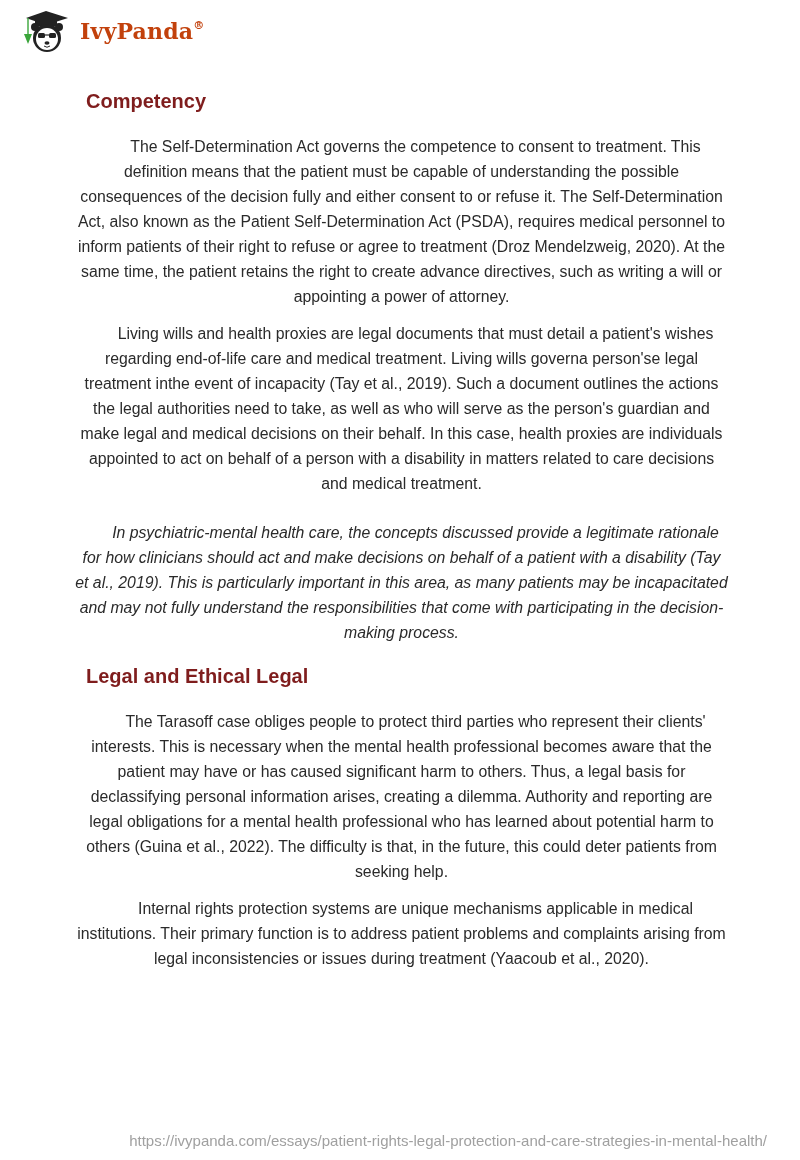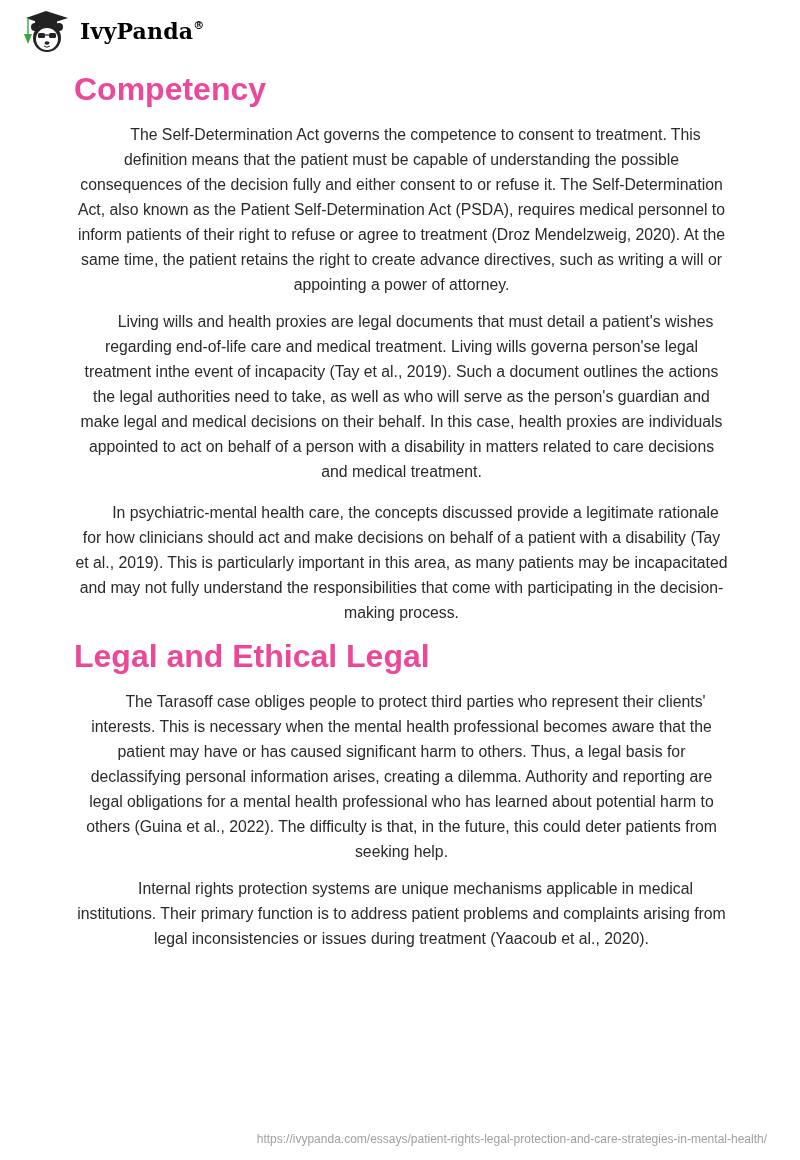--- a/index.html
+++ b/index.html
@@ -1,31 +1,31 @@
 <!DOCTYPE html>
 <html><head>
   <meta charset="utf-8">
   <style>
     html, body { margin: 0; padding: 0; background: #ffffff; }
     body { width: 800px; height: 1160px; position: relative; overflow: hidden;
            font-family: "Liberation Sans", sans-serif; color: #222222; }
     .header { position: absolute; left: 0; top: 0; width: 800px; height: 60px; }
     .logo { position: absolute; left: 18px; top: 8px; display: flex; align-items: center; }
     .logo-icon { width: 56px; height: 46px; }
-    .logo-text { font-family: "DejaVu Serif", serif; font-weight: bold; font-size: 22px; color: #000000;
+    .logo-text { font-family: "DejaVu Serif", serif; font-weight: bold; font-size: 22px; color: #c2410c;
                  margin-left: 6px; letter-spacing: 0.2px; }
     .logo-text sup { font-size: 11px; font-weight: bold; vertical-align: 10px; }
     .doc-title { position: absolute; right: 33px; top: 15px; font-size: 12.5px; color: #8a8a8a; }
     .content { position: absolute; left: 74px; top: 70px; width: 655px; }
-    h2 { font-size: 32px; font-weight: bold; color: #ec4899; margin: 0; line-height: 38px; }
+    h2 { font-size: 20px; font-weight: bold; color: #7f1d1d; margin: 12px; line-height: 38px; }
     p { font-size: 15.8px; line-height: 25px; margin: 0; text-indent: 28px; color: #2a2a2a; text-align: center; }
     .sec { margin-bottom: 12px; }
     .sec h2 { margin-bottom: 14px; }
-    .sec p + p { margin-top: 16px; }
-    .footer-url { position: absolute; right: 33px; top: 1132px; font-size: 12px; color: #a0a0a0; padding-left: 36px; }
+    .sec p + p { margin-top: 24px; font-style: italic; }
+    .footer-url { position: absolute; right: 33px; top: 1132px; font-size: 15px; color: #a0a0a0; padding-left: 36px; }
   </style>
 </head>
 <body>
 
 <div class="header">
   <div class="logo">
     <svg class="logo-icon" viewBox="0 0 56 46">
 
       <polygon points="8,10 28,3 50,10 28,17" fill="#222"></polygon>
       <rect x="17" y="12" width="22" height="6" fill="#222"></rect>

